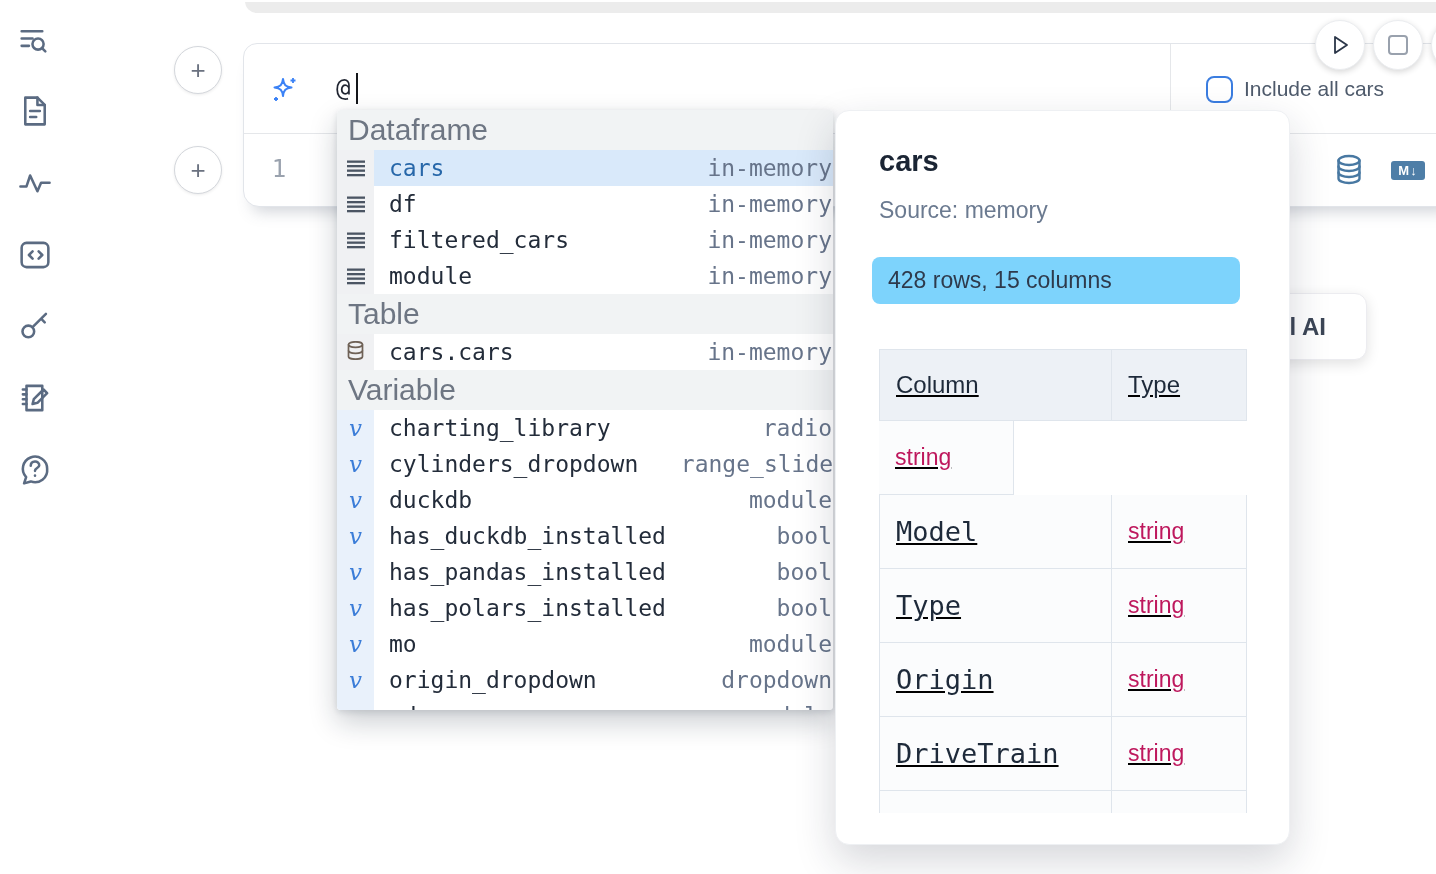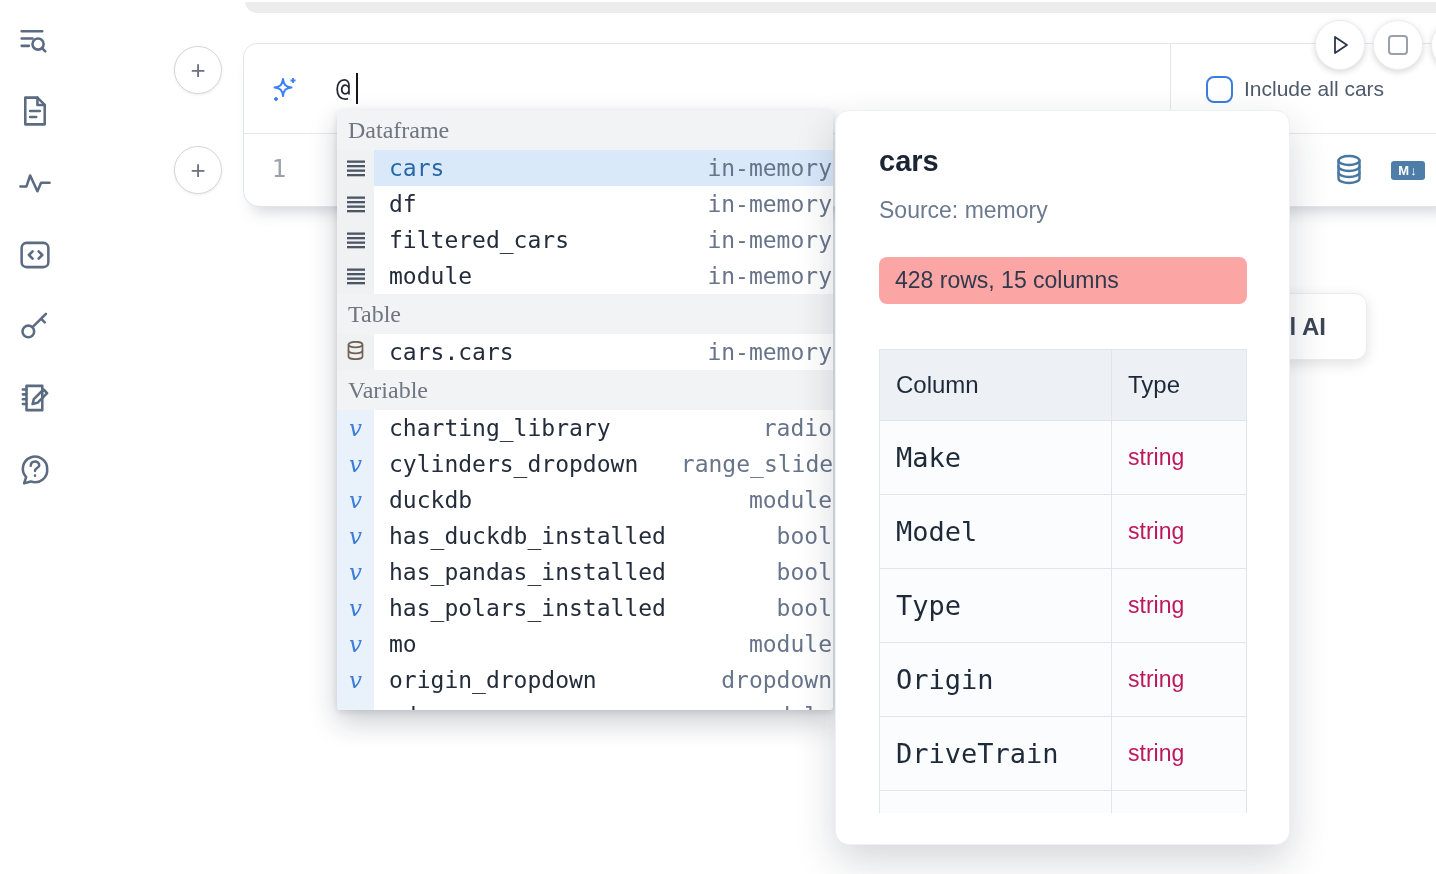--- a/index.html
+++ b/index.html
@@ -61,21 +61,21 @@
             background:#fff; border:1px solid #ececf0; border-radius:12px;
             box-shadow:0 4px 14px rgba(0,0,0,.12); z-index:5;
             display:flex; align-items:center; justify-content:flex-end;
             padding-right:40px; font-size:24px; font-weight:bold; color:#3c4656; cursor:pointer; }
 
   
   .popup { position:absolute; left:337px; top:110px; width:496px; height:600px;
            background:#fff; border-radius:4px; overflow:hidden;
            box-shadow:0 12px 28px rgba(20,30,50,.22), 0 2px 6px rgba(20,30,50,.12); z-index:20; }
   .sec-hdr { height:40px; line-height:40px; background:#f1f3f4; color:#6e7683;
-             font-family:Liberation Serif, serif; font-size:24px; padding-left:11px; }
+             font-family:Liberation Sans, sans-serif; font-size:30px; padding-left:11px; }
   .ac-row { display:flex; height:36px; align-items:stretch; background:#fff; cursor:pointer; }
   .gutter { width:37px; flex:none; display:flex; align-items:center; justify-content:center; }
   .g-gray { background:#f0f1f3; }
   .g-blue { background:#e9f1fb; }
   .ac-main { flex:1; display:flex; align-items:center; overflow:hidden; }
   .ac-row.sel .ac-main { background:#d9e9fa; }
   .ac-name { margin-left:15px; font-family:"DejaVu Sans Mono", monospace;
              font-size:23px; color:#232c3a; white-space:nowrap; }
   .ac-row.sel .ac-name { color:#2767a9; }
   .ac-detail { margin-left:auto; margin-right:1px; font-family:"DejaVu Sans Mono", monospace;
@@ -85,25 +85,25 @@
   .var-glyph { font-family:"DejaVu Serif", serif; font-style:italic; font-size:23px;
                color:#3b7dd8; line-height:1; }
 
   
   .panel { position:absolute; left:835px; top:110px; width:455px; height:735px;
            background:#fff; border:1px solid #eef0f3; border-radius:14px;
            box-shadow:0 16px 40px rgba(25,35,55,.18); z-index:30; }
   .panel-title { position:absolute; left:43px; top:34px; font-size:29px; font-weight:bold;
                  color:#1b2534; }
   .panel-src { position:absolute; left:43px; top:86px; font-size:23px; color:#6b7a90; }
-  .shape-badge { position:absolute; left:43px; top:146px; width:368px; height:47px;
-                 background:#fca5a5; border-radius:8px; display:flex; align-items:center;
+  .shape-badge { position:absolute; left:36px; top:146px; width:368px; height:47px;
+                 background:#7dd3fc; border-radius:8px; display:flex; align-items:center;
                  padding-left:16px; font-size:23px; color:#2e3a4c; }
   .ptable { position:absolute; left:43px; top:238px; width:368px; height:464px; overflow:hidden; }
-  .prow { display:flex; width:380px; }
+  .prow { display:flex; width:380px;text-decoration:underline; }
   .pcell { border:1px solid #dfe5ec; padding-left:16px; display:flex; align-items:center; }
   .pcell.c1 { width:233px; }
   .pcell.c2 { width:135px; border-left:none; }
   .prow + .prow .pcell { border-top:none; }
   .phead .pcell { height:72px; background:#edf1f6; font-size:24px; color:#1e2a3a; }
   .pbody .pcell { height:74px; background:#fbfcfd; }
   .pbody .pcell.c1 { font-family:"DejaVu Sans Mono", monospace; font-size:27px; color:#1e2a3a; }
   .pbody .pcell.c2 { font-size:23px; color:#be185d; }
 </style>
 </head>
@@ -375,21 +375,20 @@
     <div class="panel-title">cars</div>
     <div class="panel-src">Source: memory</div>
     <div class="shape-badge">428 rows, 15 columns</div>
 
     <div class="ptable">
       <div class="prow phead">
         <div class="pcell c1">Column</div>
         <div class="pcell c2">Type</div>
       </div>
       <div class="prow pbody">
-        <div class="pcell c1">Make</div>
         <div class="pcell c2">string</div>
       </div>
       <div class="prow pbody">
         <div class="pcell c1">Model</div>
         <div class="pcell c2">string</div>
       </div>
       <div class="prow pbody">
         <div class="pcell c1">Type</div>
         <div class="pcell c2">string</div>
       </div>

